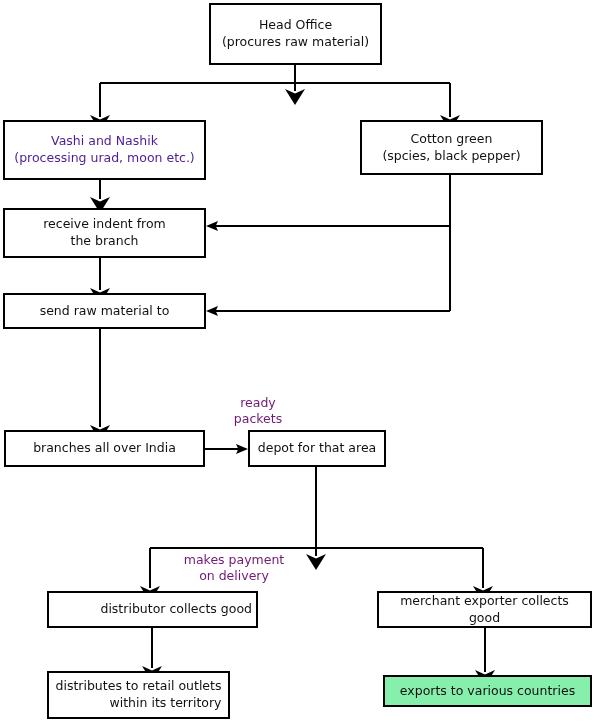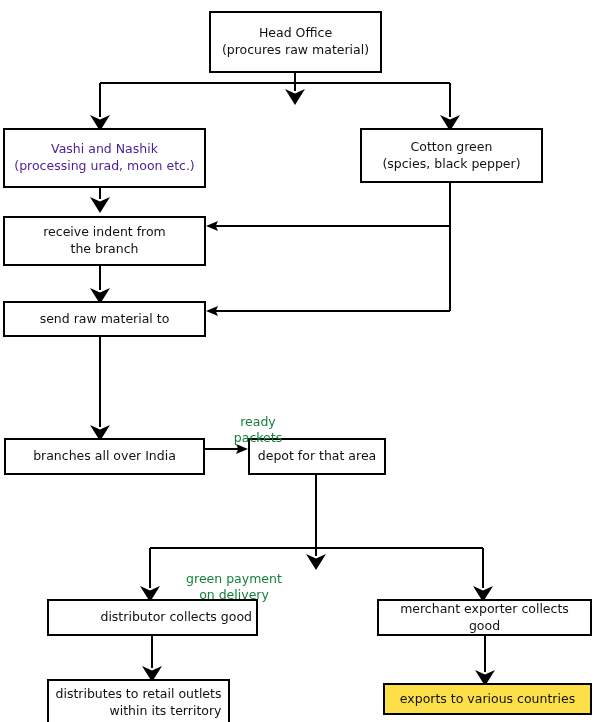--- a/index.html
+++ b/index.html
@@ -30,35 +30,33 @@
     border: 2px solid #000000;
     background: #ffffff;
     display: flex;
     align-items: center;
     justify-content: center;
     text-align: center;
     font-size: 12.5px;
     line-height: 1.35;
     color: #111111;
     padding: 2px 4px;
-    margin-top: 8px;
   }
   .node-label {
     display: block;
     white-space: pre-line;
   }
   .edge-label {
     position: absolute;
     font-size: 12.5px;
     line-height: 1.25;
-    color: #15803d;
+    color: #701a75;
     text-align: center;
     white-space: pre-line;
     background: transparent;
-    margin-top: 19px;
   }
 </style>
 </head>
 <body>
 
 <div id="flowchart-root" style="background: rgb(255, 255, 255);">
 
   <svg id="flow-svg" viewBox="0 0 600 722" aria-hidden="true">
     <defs>
       <marker id="arrow-down" markerWidth="10" markerHeight="10" refX="1" refY="5" orient="auto" markerUnits="strokeWidth">
@@ -146,23 +144,23 @@
 
   <div class="node-box" style="left: 377px; top: 591px; width: 215px; height: 37px; border-color: rgb(0, 0, 0); background: rgb(255, 255, 255); color: rgb(17, 17, 17);">
     <span class="node-label">merchant exporter collects good</span>
   </div>
 
   <div class="node-box" style="left: 47px; top: 671px; width: 183px; height: 48px; border-color: rgb(0, 0, 0); background: rgb(255, 255, 255); color: rgb(17, 17, 17); text-align: right;">
     <span class="node-label">distributes to retail outlets
 within its territory</span>
   </div>
 
-  <div class="node-box" style="left: 383px; top: 675px; width: 209px; height: 32px; border-color: rgb(0, 0, 0); background: #fde047; color: rgb(17, 17, 17); align-items: center;">
+  <div class="node-box" style="left: 383px; top: 675px; width: 209px; height: 32px; border-color: rgb(0, 0, 0); background: #86efac; color: rgb(17, 17, 17); align-items: center;">
     <span class="node-label">exports to various countries</span>
   </div>
 
   <div class="edge-label" style="left: 199px; top: 395px; width: 118px;">ready
 packets</div>
 
-  <div class="edge-label" style="left: 159px; top: 552px; width: 150px;">green payment
+  <div class="edge-label" style="left: 159px; top: 552px; width: 150px;">makes payment
 on delivery</div>
 
 </div>
 
 </body></html>

